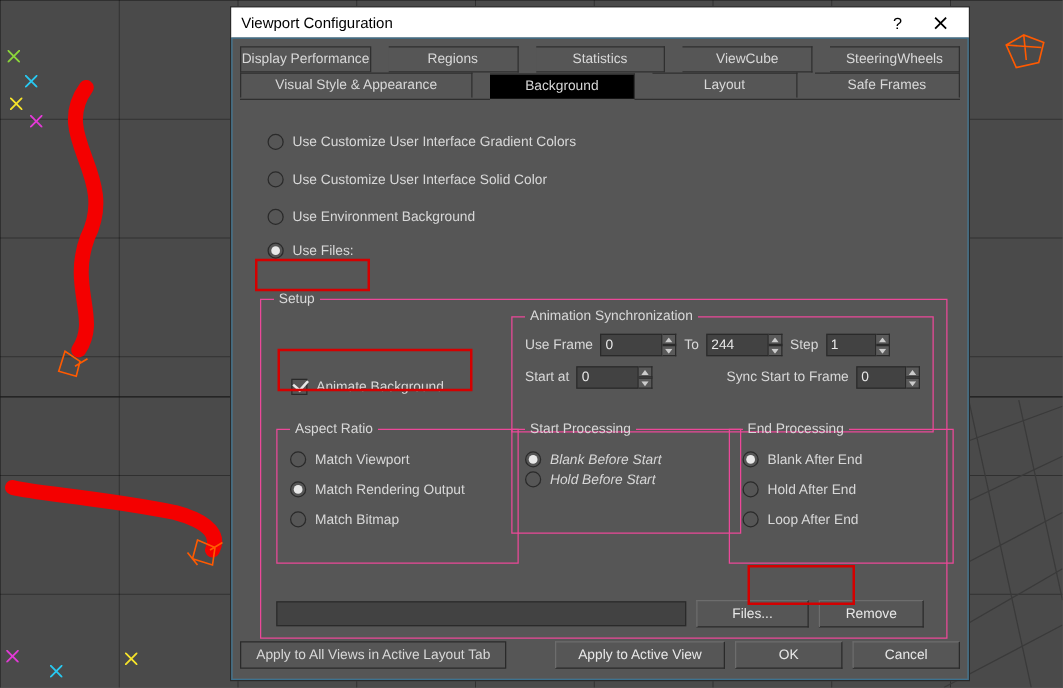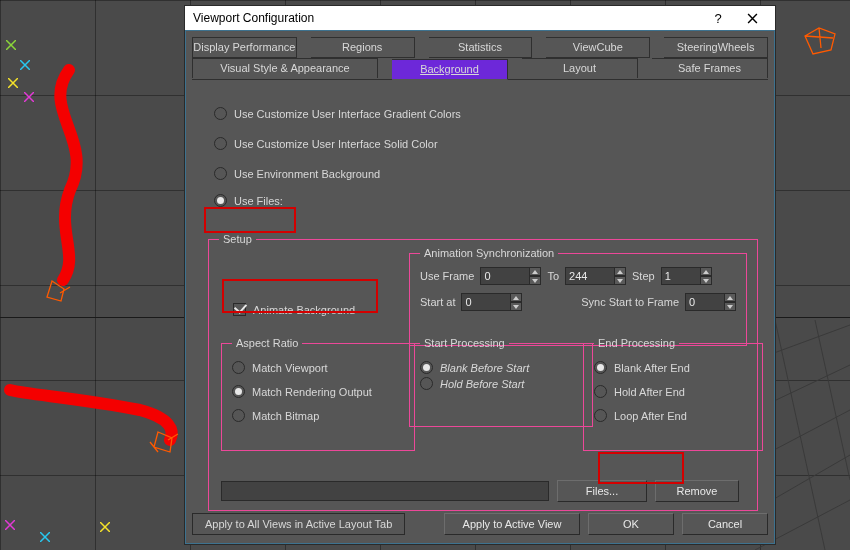--- a/index.html
+++ b/index.html
@@ -21,21 +21,21 @@
   .titlebar .spacer{flex:1;}
   .tb-btn{width:34px;height:22px;display:flex;align-items:center;justify-content:center;}
   .tb-btn svg{width:11px;height:11px;}
   .body{position:absolute;left:0;right:0;top:24px;bottom:0;border:1px solid #3d728f;}
   
   .tabs{display:flex;flex-direction:column;gap:0;margin:6px 6px 0 6px;}
   .tabrow{display:flex;gap:14px;}
   .tab{flex:1;height:19px;border:1px solid #2f2f2f;border-bottom:none;background:#565656;text-align:center;line-height:19px;font-size:11px;color:#d8d8d8;cursor:default;}
   .tabrow.top .tab{border-bottom:1px solid #2f2f2f;}
   .tab+.tab{border-left:none;}
-  .tab.active{background:#6d28d9;border-bottom:1px solid #565656;position:relative;top:1px;text-decoration:underline;}
+  .tab.active{background:#000000;border-bottom:1px solid #565656;position:relative;top:1px;}
   .tabrow.bottom{border-bottom:1px solid #2f2f2f;}
   
   .content{position:absolute;left:6px;right:6px;top:54px;bottom:38px;}
   
   .radio,.check{display:inline-flex;align-items:center;gap:7px;cursor:default;}
   .radio .dot{width:11px;height:11px;border:1px solid #2a2a2a;border-radius:50%;background:#565656;position:relative;flex:0 0 auto;}
   .radio.sel .dot::after{content:"";position:absolute;inset:2px;border-radius:50%;background:#e8e8e8;}
   .check .box{width:11px;height:11px;border:1px solid #2a2a2a;background:#565656;flex:0 0 auto;position:relative;}
   .check.sel .box::after{content:"";position:absolute;left:1px;top:-1px;width:9px;height:6px;border-left:2px solid #e8e8e8;border-bottom:2px solid #e8e8e8;transform:rotate(-48deg);}
   .opts{margin:22px 0 0 22px;display:flex;flex-direction:column;gap:17px;}

